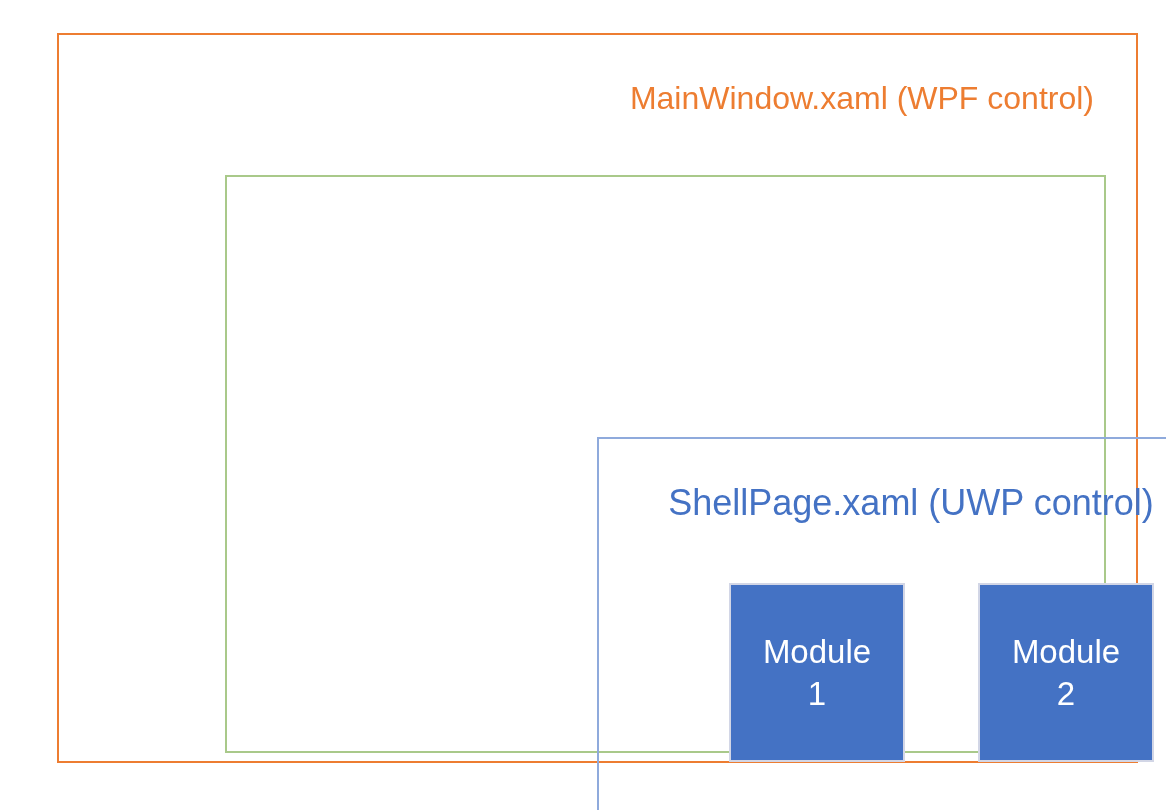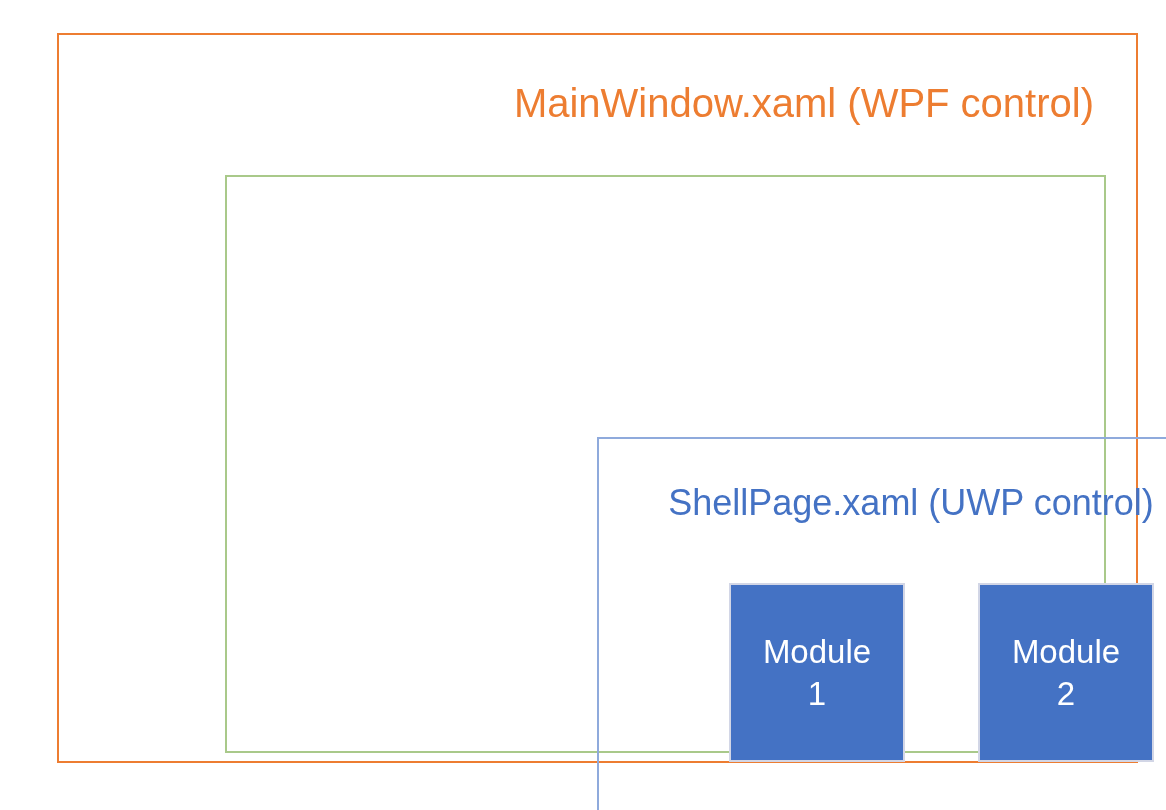--- a/index.html
+++ b/index.html
@@ -28,21 +28,21 @@
     width: 1081px;
     height: 730px;
     box-sizing: border-box;
     border: 2px solid #ED7D31;
     background: transparent;
   }
   .label-outer {
     position: absolute;
     right: 42px;
     top: 46px;
-    font-size: 40px;
+    font-size: 32px;
     line-height: 1.12;
     color: #ED7D31;
     white-space: nowrap;
     text-align: right;
     margin-left: 44px;
   }
 
   
   .frame-middle {
     position: absolute;

